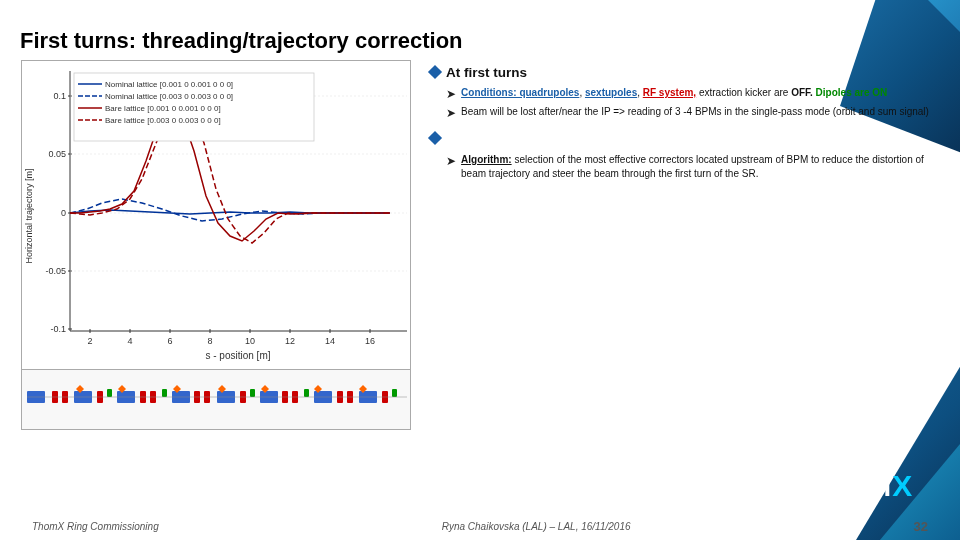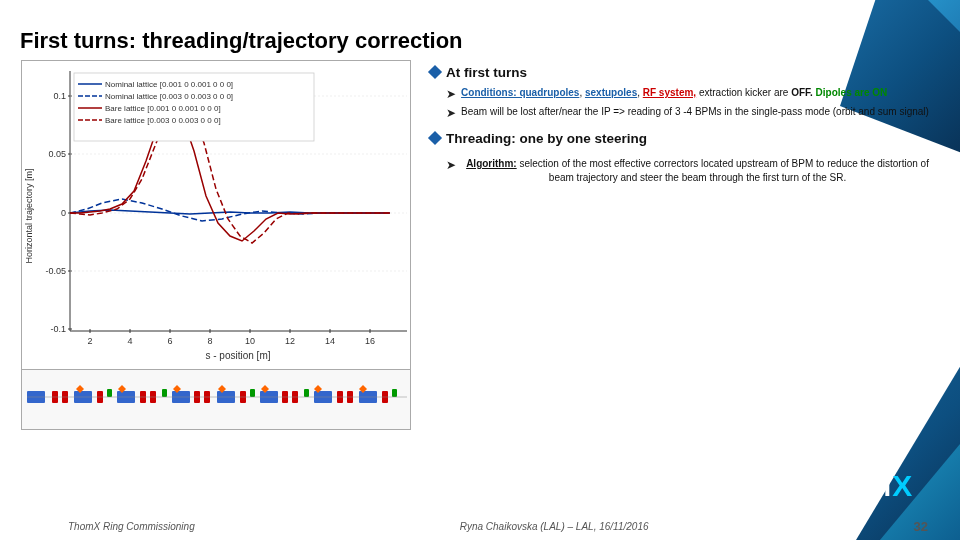--- a/index.html
+++ b/index.html
@@ -109,21 +109,20 @@
 
     
     .text-content {
       flex: 1;
       padding-top: 4px;
       padding-right: 10px;
     }
 
     .bullet-section {
       margin-bottom: 10px;
-      text-align: center;
     }
 
     .bullet-header {
       display: flex;
       align-items: flex-start;
       gap: 6px;
       margin-bottom: 4px;
     }
 
     .diamond {
@@ -171,21 +170,20 @@
     
     .footer {
       position: absolute;
       bottom: 0; left: 0; right: 0;
       height: 28px;
       display: flex;
       align-items: center;
       justify-content: space-between;
       padding: 0 32px;
       z-index: 2;
-      margin-left: 36px;
     }
 
     .footer-left {
       font-size: 10px;
       color: #555;
       font-style: italic;
     }
 
     .footer-center {
       font-size: 10px;
@@ -361,21 +359,20 @@
         <div class="sub-bullet">
           <span class="arrow">➤</span>
           <span class="sub-text">Beam will be lost after/near the IP =&gt; reading of 3 -4 BPMs in the single-pass mode (orbit and sum signal)</span>
         </div>
       </div>
     </div>
 
     <div class="bullet-section">
       <div class="bullet-header">
         <div class="diamond"></div>
-        <div class="bullet-title">Threading: one by one steering</div>
       </div>
     </div>
 
     <div class="bullet-section">
       <div class="sub-bullets">
         <div class="sub-bullet">
           <span class="arrow">➤</span>
           <span class="sub-text">
             <span class="underline" style="font-weight:bold;">Algorithm:</span> selection of the most effective correctors located upstream of BPM to reduce the distortion of beam trajectory and steer the beam through the first turn of the SR.
           </span>

